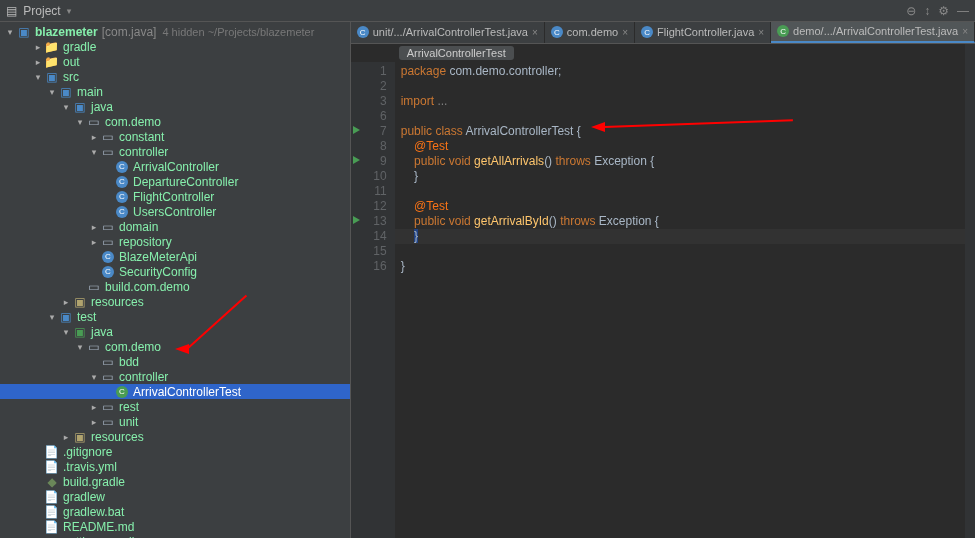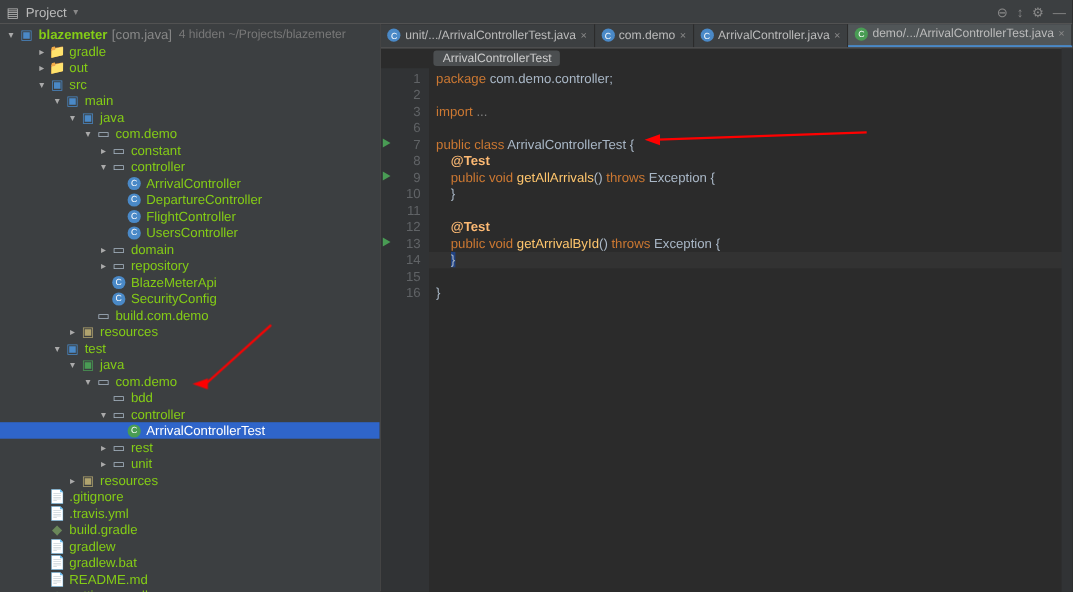--- a/index.html
+++ b/index.html
@@ -9,21 +9,21 @@
 .toolbar-spacer { flex: 1; }
 .toolbar-icons { display: flex; align-items: center; gap: 8px; color: #888; }
 .main-split { display: flex; flex: 1; height: calc(100% - 22px); }
 .panel-left { width: 395px; background: #3c3f41; border-right: 1px solid #555; overflow-y: auto; }
 .panel-right { flex: 1; background: #2b2b2b; display: flex; flex-direction: column; position: relative; }
 .tree { padding: 2px 0; }
 .tree-row { display: flex; align-items: center; height: 15px; padding-left: 4px; cursor: pointer; white-space: nowrap; }
 .tree-row.selected { background: #2f65ca; color: #fff; }
 .tree-toggle { width: 12px; display: inline-flex; justify-content: center; color: #aaa; font-size: 9px; }
 .tree-icon { width: 16px; display: inline-flex; justify-content: center; margin-right: 3px; }
-.tree-label { color: #84cc16; }
+.tree-label { color: #86efac; }
 .tree-row.selected .tree-label { color: #fff; }
 .tree-hint { color: #787878; margin-left: 6px; font-size: 11px; }
 .icon-folder { color: #b0a36e; }
 .icon-folder-mod { color: #4a89c7; }
 .icon-package { color: #a9b7c6; }
 .icon-class-circle { display:inline-flex; width:12px; height:12px; border-radius:50%; background:#4a89c7; color:#fff; font-size:8px; align-items:center; justify-content:center; }
 .icon-test-circle { display:inline-flex; width:12px; height:12px; border-radius:50%; background:#499c54; color:#fff; font-size:8px; align-items:center; justify-content:center; }
 .icon-file { color: #87939a; }
 .editor-tabs { height: 22px; background: #3c3f41; display: flex; align-items: flex-end; border-bottom: 1px solid #555; overflow:hidden; }
 .editor-tab { height: 22px; padding: 0 6px 0 6px; display: flex; align-items: center; gap: 4px; border-right: 1px solid #2b2b2b; color: #bbb; font-size: 11px; cursor: pointer; }
@@ -34,21 +34,21 @@
 .editor-body { flex: 1; display: flex; font-family: Menlo, Consolas, monospace; font-size: 12px; position: relative; }
 .gutter { width: 44px; background: #313335; color: #606366; text-align: right; padding-right: 8px; line-height: 15px; padding-top: 2px; position:relative; }
 .gutter .ln { height: 15px; position: relative; }
 .gutter .run-mark { position:absolute; left:2px; top:2px; width:0; height:0; border-left:7px solid #499c54; border-top:4px solid transparent; border-bottom:4px solid transparent; }
 .code { flex: 1; padding-top: 2px; line-height: 15px; white-space: pre; }
 .code .line { height: 15px; padding-left: 6px; }
 .kw { color: #cc7832; }
 .fn { color: #ffc66d; }
 .cm { color: #808080; }
 .pkg { color: #a9b7c6; }
-.ann { color: #fdba74; font-weight: bold; }
+.ann { color: #f97316; }
 .caret-line { background: #323232; }
 .arrow { position: absolute; pointer-events: none; }
 .arrow-head { width:0; height:0; border-right:14px solid #f00; border-top:5px solid transparent; border-bottom:5px solid transparent; position:absolute; }
 .arrow-line { height:2px; background:#f00; position:absolute; transform-origin: left center; }
 .scrollbar-v { position: absolute; right: 0; top: 22px; bottom: 0; width: 10px; background: #313335; }
 </style>
 </head>
 <body>
 
 <div class="toolbar">
@@ -270,21 +270,21 @@
           <span>unit/.../ArrivalControllerTest.java</span>
           <span class="close">×</span>
         </div>
         <div class="editor-tab">
           <span class="icon-class-circle">C</span>
           <span>com.demo</span>
           <span class="close">×</span>
         </div>
         <div class="editor-tab">
           <span class="icon-class-circle">C</span>
-          <span>ArrivalController.java</span>
+          <span>FlightController.java</span>
           <span class="close">×</span>
         </div>
         <div class="editor-tab active">
           <span class="icon-test-circle">C</span>
           <span>demo/.../ArrivalControllerTest.java</span>
           <span class="close">×</span>
         </div>
       </div>
     <div class="breadcrumb">
       <span class="breadcrumb-item">ArrivalControllerTest</span>

